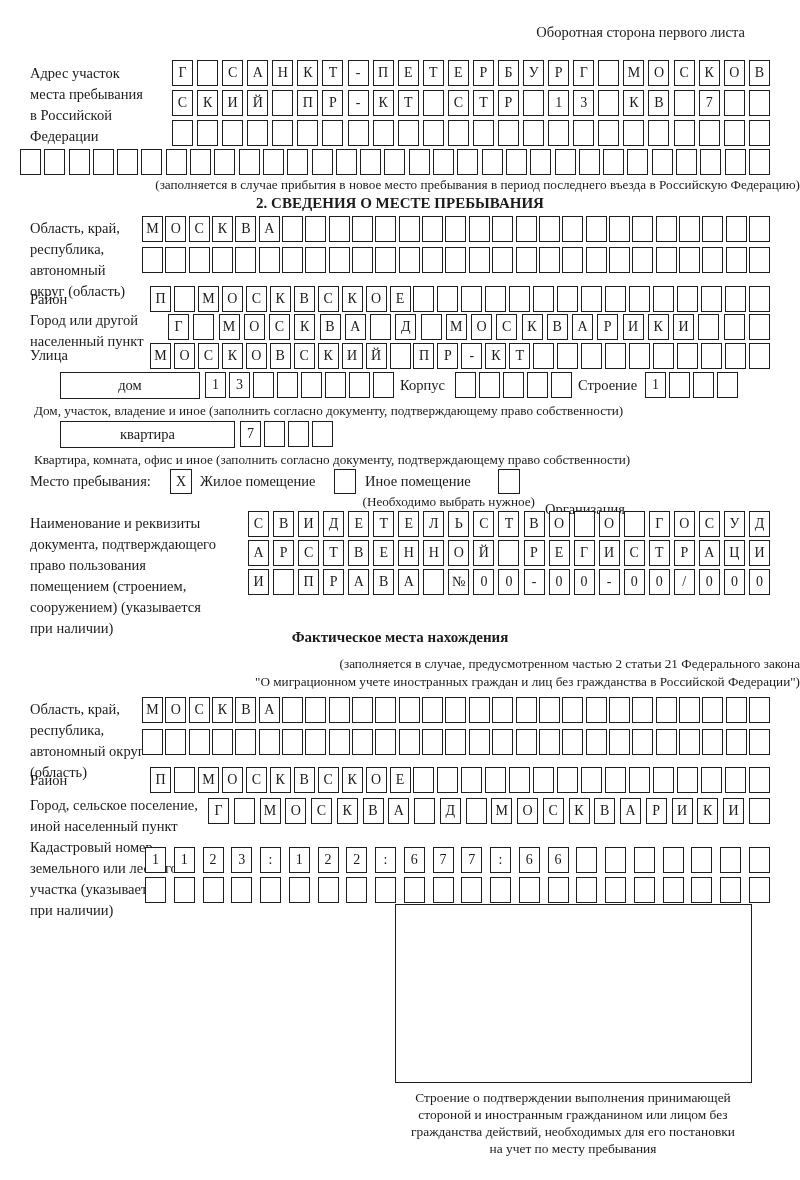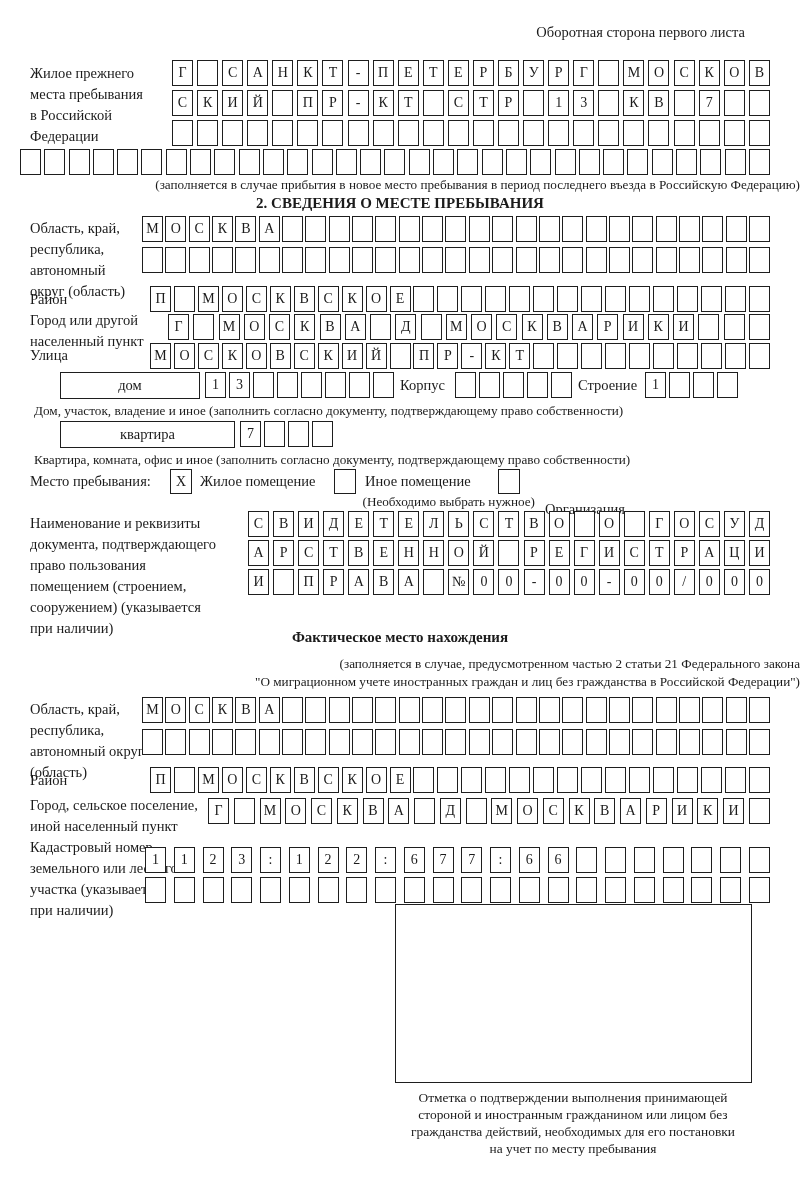--- a/index.html
+++ b/index.html
@@ -32,21 +32,21 @@
   .caption{font-size:13.4px;line-height:17px;text-align:center;}
 </style>
 </head>
 <body>
 
 <div class="page">
 
   <div class="abs lbl right" style="top:22px;left:0;width:745px;font-family:Liberation Serif, serif;">Оборотная сторона первого листа</div>
 
   <div class="abs lbl" style="top:63px;left:30px;width:142px;">
-      <div>Жилое прежнего</div>
+      <div>Адрес участок</div>
       <div>места пребывания</div>
       <div>в Российской</div>
       <div>Федерации</div>
     </div>
   <div class="abs cellrow" style="top:60px;left:172px;width:598px;">
       <span class="cell">Г</span>
       <span class="cell"></span>
       <span class="cell">С</span>
       <span class="cell">А</span>
       <span class="cell">Н</span>
@@ -432,21 +432,21 @@
       <span class="cell">0</span>
       <span class="cell">-</span>
       <span class="cell">0</span>
       <span class="cell">0</span>
       <span class="cell">/</span>
       <span class="cell">0</span>
       <span class="cell">0</span>
       <span class="cell">0</span>
     </div>
 
-  <div class="abs hd" style="top:629px;left:0;">Фактическое место нахождения</div>
+  <div class="abs hd" style="top:629px;left:0;">Фактическое места нахождения</div>
   <div class="abs note center" style="top:655px;left:0;width:800px;line-height:18px;">
       <div>(заполняется в случае, предусмотренном частью 2 статьи 21 Федерального закона</div>
       <div>"О миграционном учете иностранных граждан и лиц без гражданства в Российской Федерации")</div>
     </div>
 
   <div class="abs lbl" style="top:699px;left:30px;width:118px;">
       <div>Область, край,</div>
       <div>республика,</div>
       <div>автономный округ</div>
       <div>(область)</div>
@@ -619,19 +619,19 @@
       <span class="cell"></span>
       <span class="cell"></span>
       <span class="cell"></span>
       <span class="cell"></span>
       <span class="cell"></span>
       <span class="cell"></span>
     </div>
 
   <div class="abs bigbox" style="top:904px;left:395px;width:357px;height:179px;"></div>
   <div class="abs caption" style="top:1089px;left:378px;width:390px;">
-      <div>Отметка о подтверждении выполнения принимающей</div>
+      <div>Строение о подтверждении выполнения принимающей</div>
       <div>стороной и иностранным гражданином или лицом без</div>
       <div>гражданства действий, необходимых для его постановки</div>
       <div>на учет по месту пребывания</div>
     </div>
 
 </div>
 
 </body></html>

